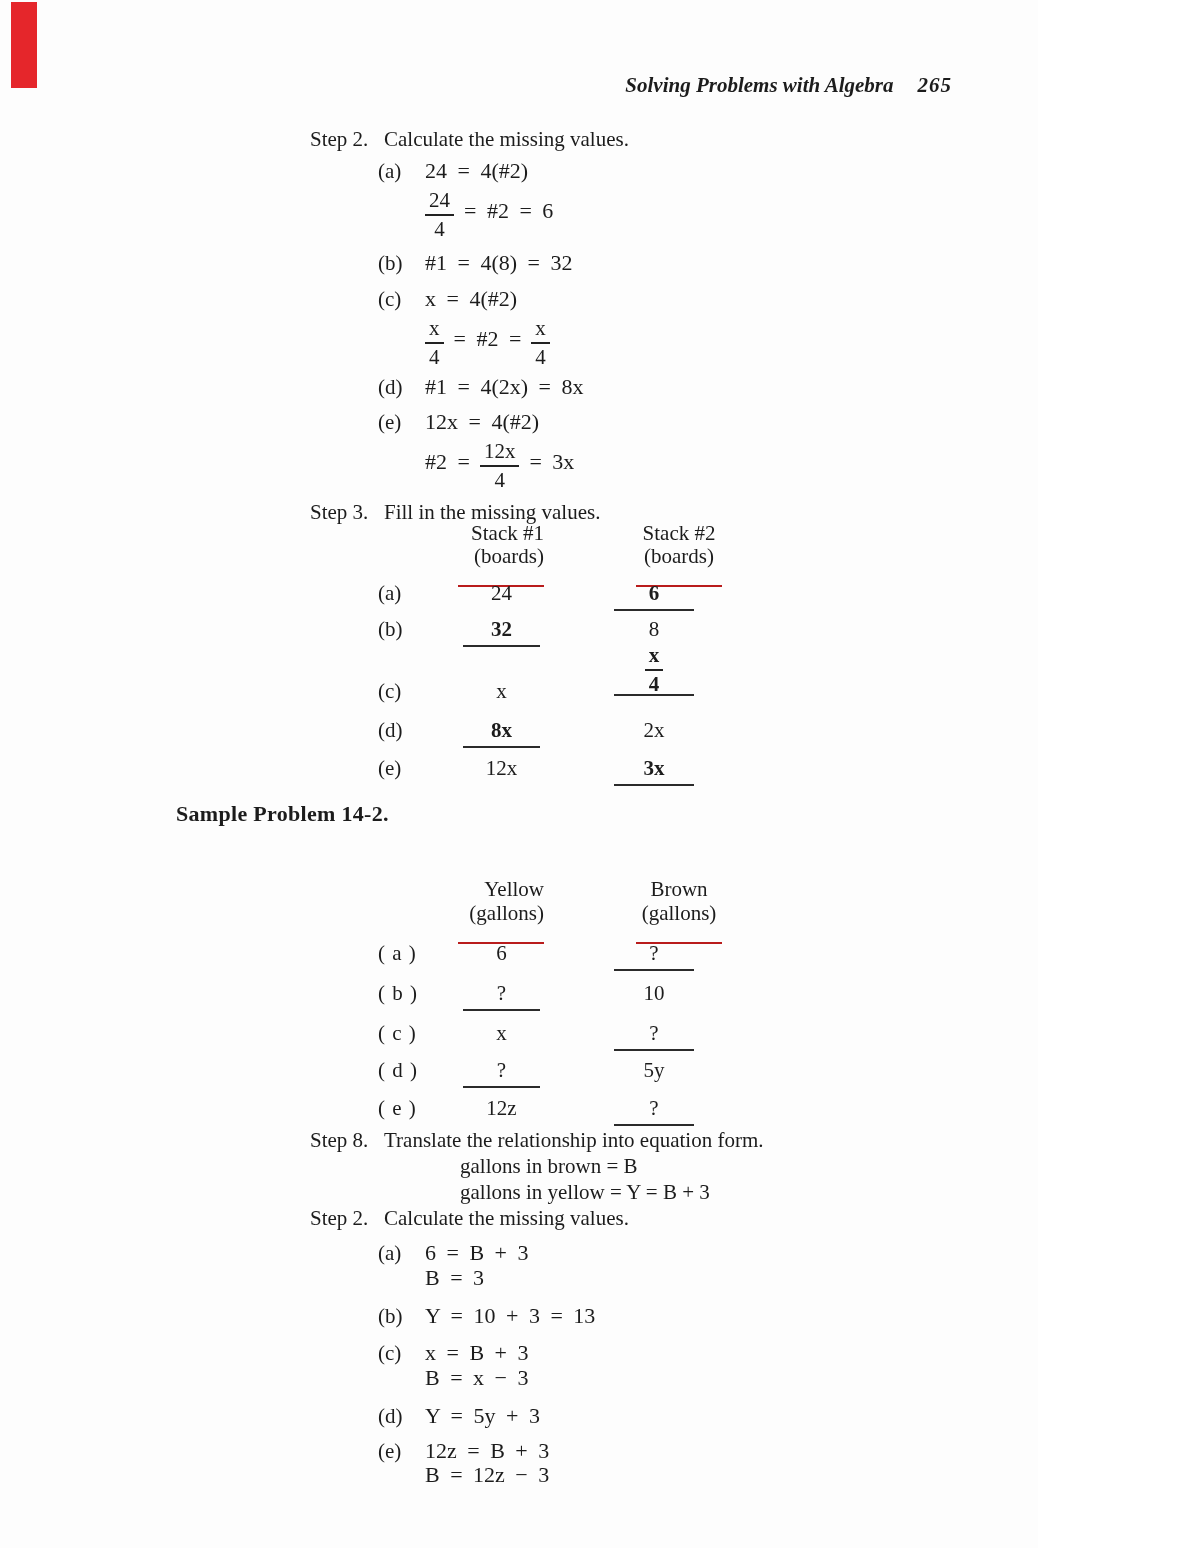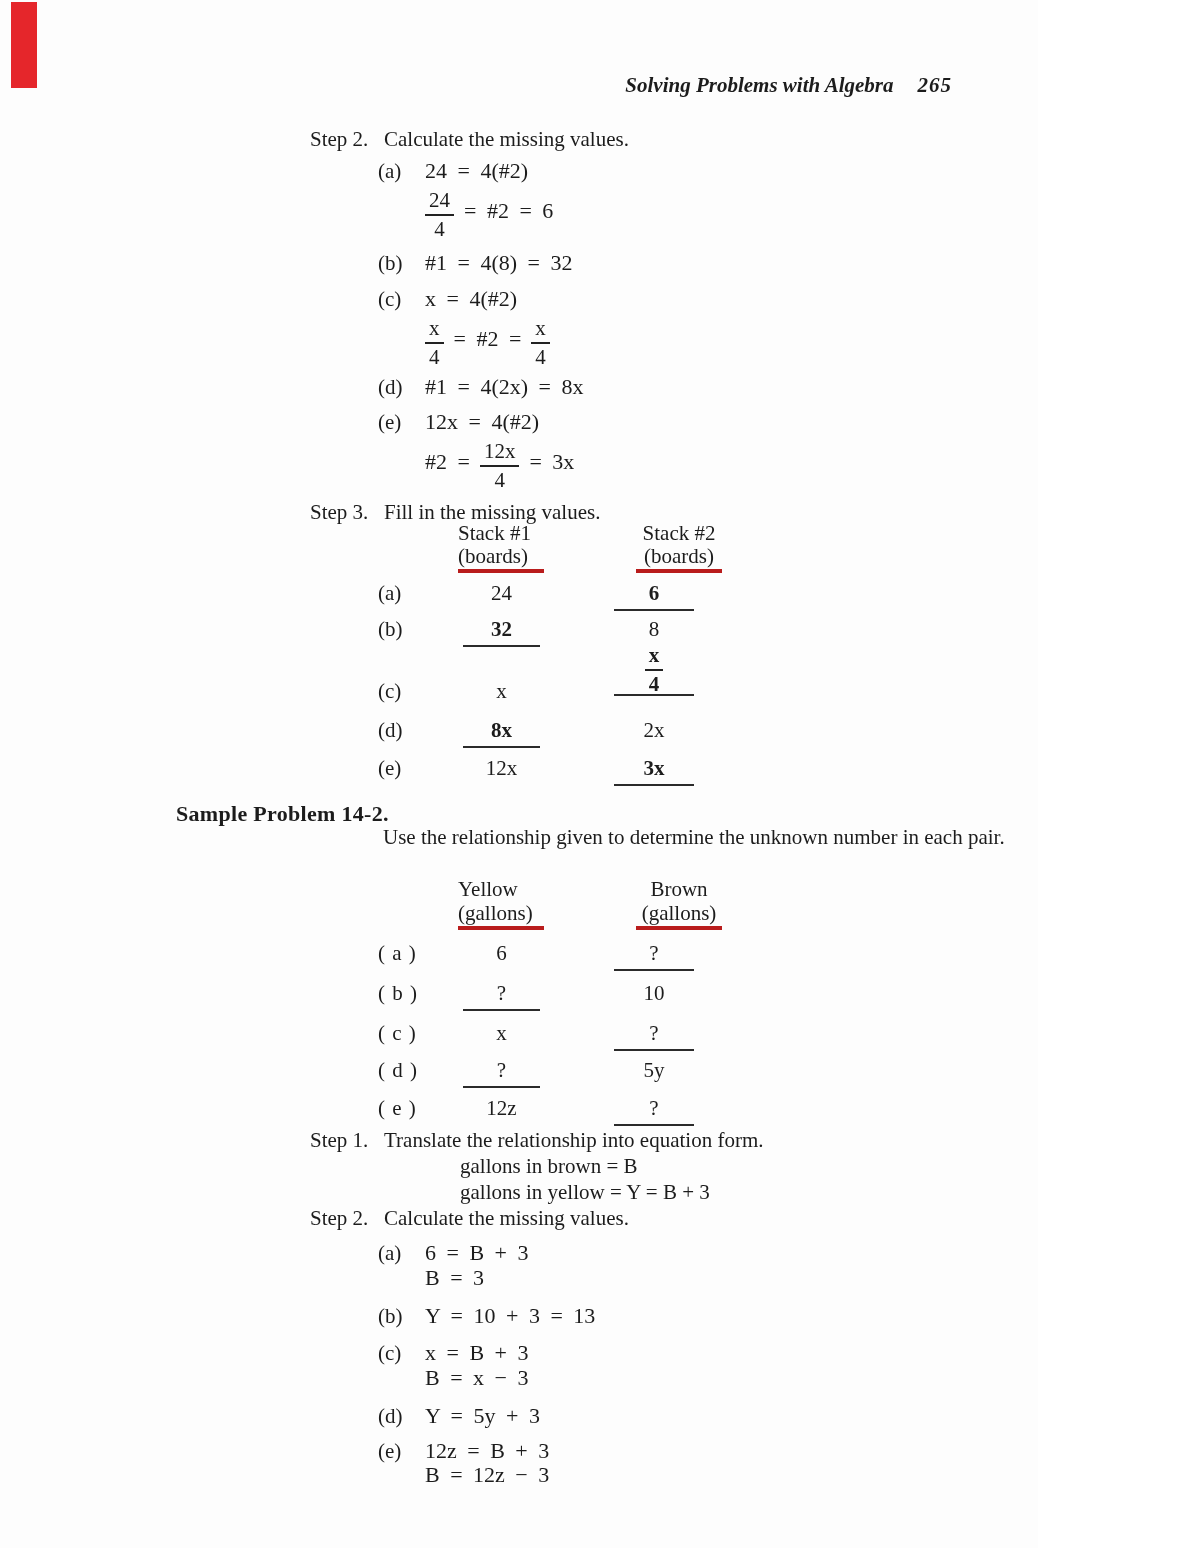--- a/index.html
+++ b/index.html
@@ -25,23 +25,23 @@
   .frac .fnum{display:block;border-bottom:2px solid #222;padding:0 4px 2px;}
   .frac .fden{display:block;padding-top:2px;}
   .eqpad{margin-left:10px;text-align:center;}
   .eqpre{margin-right:10px;}
   
   .trow{position:absolute;left:310px;width:520px;height:32px;}
   .tcell{position:absolute;white-space:nowrap;font-size:21px;}
   .ttag{left:68px;}
   .tc1{left:153px;width:77px;text-align:center;}
   .tc2{left:304px;width:80px;text-align:center;}
-  .tc1h{left:148px;width:86px;text-align:left;}
+  .tc1h{left:148px;width:86px;text-align:right;}
   .tc2h{left:302px;width:86px;text-align:center;margin-left:24px;}
-  .hul{border-bottom:4px solid #b91c1c;padding-bottom:0;}
+  .hul{border-bottom:2px solid #b91c1c;padding-bottom:16px;}
   .blank{border-bottom:2px solid #2b2b2b;padding-bottom:3px;}
   .ans{font-weight:bold;}
   .uline{position:absolute;height:2px;background:#2b2b2b;}
   .para{font-size:21px;}
   .sphead{font-size:22px;font-weight:bold;letter-spacing:.3px;}
 </style>
 </head>
 <body>
 
 <div class="page">
@@ -146,21 +146,20 @@
     <span class="tcell tc2">2x</span>
   </div>
 
   <div class="trow" style="top:756px">
     <span class="tcell ttag">(e)</span>
     <span class="tcell tc1">12x</span>
     <span class="tcell tc2 blank ans">3x</span>
   </div>
 
   <div class="abs sphead" style="left:176px;top:801px">Sample Problem 14-2.</div>
-  <div class="abs para" style="left:383px;top:825px">Use the relationship given to determine the unknown number in each pair.</div>
 
   <div class="trow" style="top:877px">
     <span class="tcell tc1h">Yellow</span>
     <span class="tcell tc2h">Brown</span>
   </div>
   <div class="trow" style="top:901px">
     <span class="tcell tc1h hul">(gallons)</span>
     <span class="tcell tc2h hul">(gallons)</span>
   </div>
 
@@ -184,21 +183,21 @@
     <span class="tcell tc1 blank">?</span>
     <span class="tcell tc2">5y</span>
   </div>
   <div class="trow" style="top:1096px">
     <span class="tcell ttag ptag">( e )</span>
     <span class="tcell tc1">12z</span>
     <span class="tcell tc2 blank">?</span>
   </div>
 
   <div class="abs stepline" style="left:310px;top:1128px">
-    <span class="slbl">Step 1.</span><span>Translate the relationship into equation form.</span>
+    <span class="slbl">Step 8.</span><span>Translate the relationship into equation form.</span>
   </div>
   <div class="abs para" style="left:460px;top:1154px">gallons in brown = B</div>
   <div class="abs para" style="left:460px;top:1180px">gallons in yellow = Y = B + 3</div>
 
   <div class="abs stepline" style="left:310px;top:1206px">
     <span class="slbl">Step 2.</span><span>Calculate the missing values.</span>
   </div>
 
   <div class="abs" style="left:378px;top:1240px">
     <span class="tag">(a)</span><span class="eq">6 = B + 3</span>

